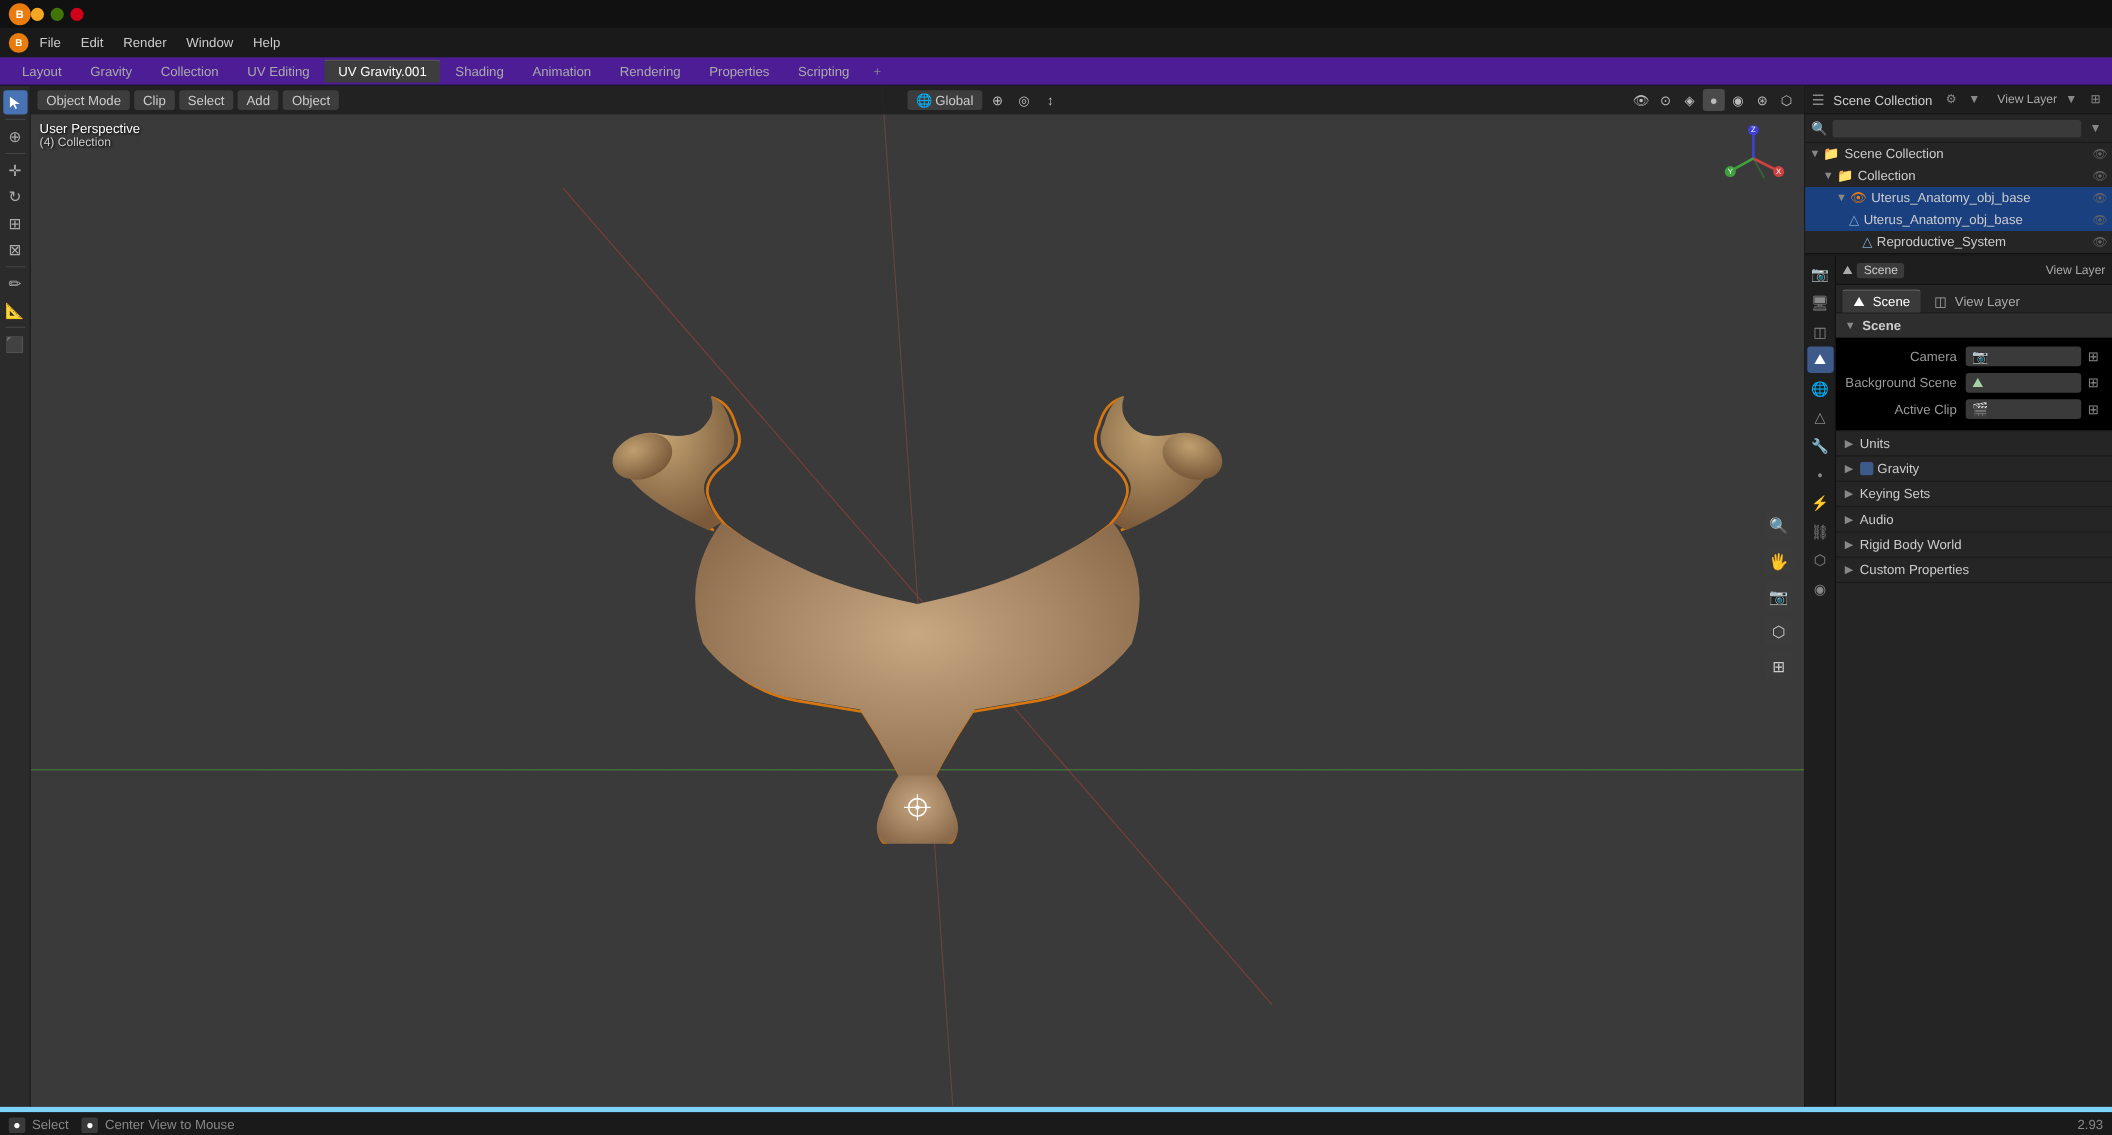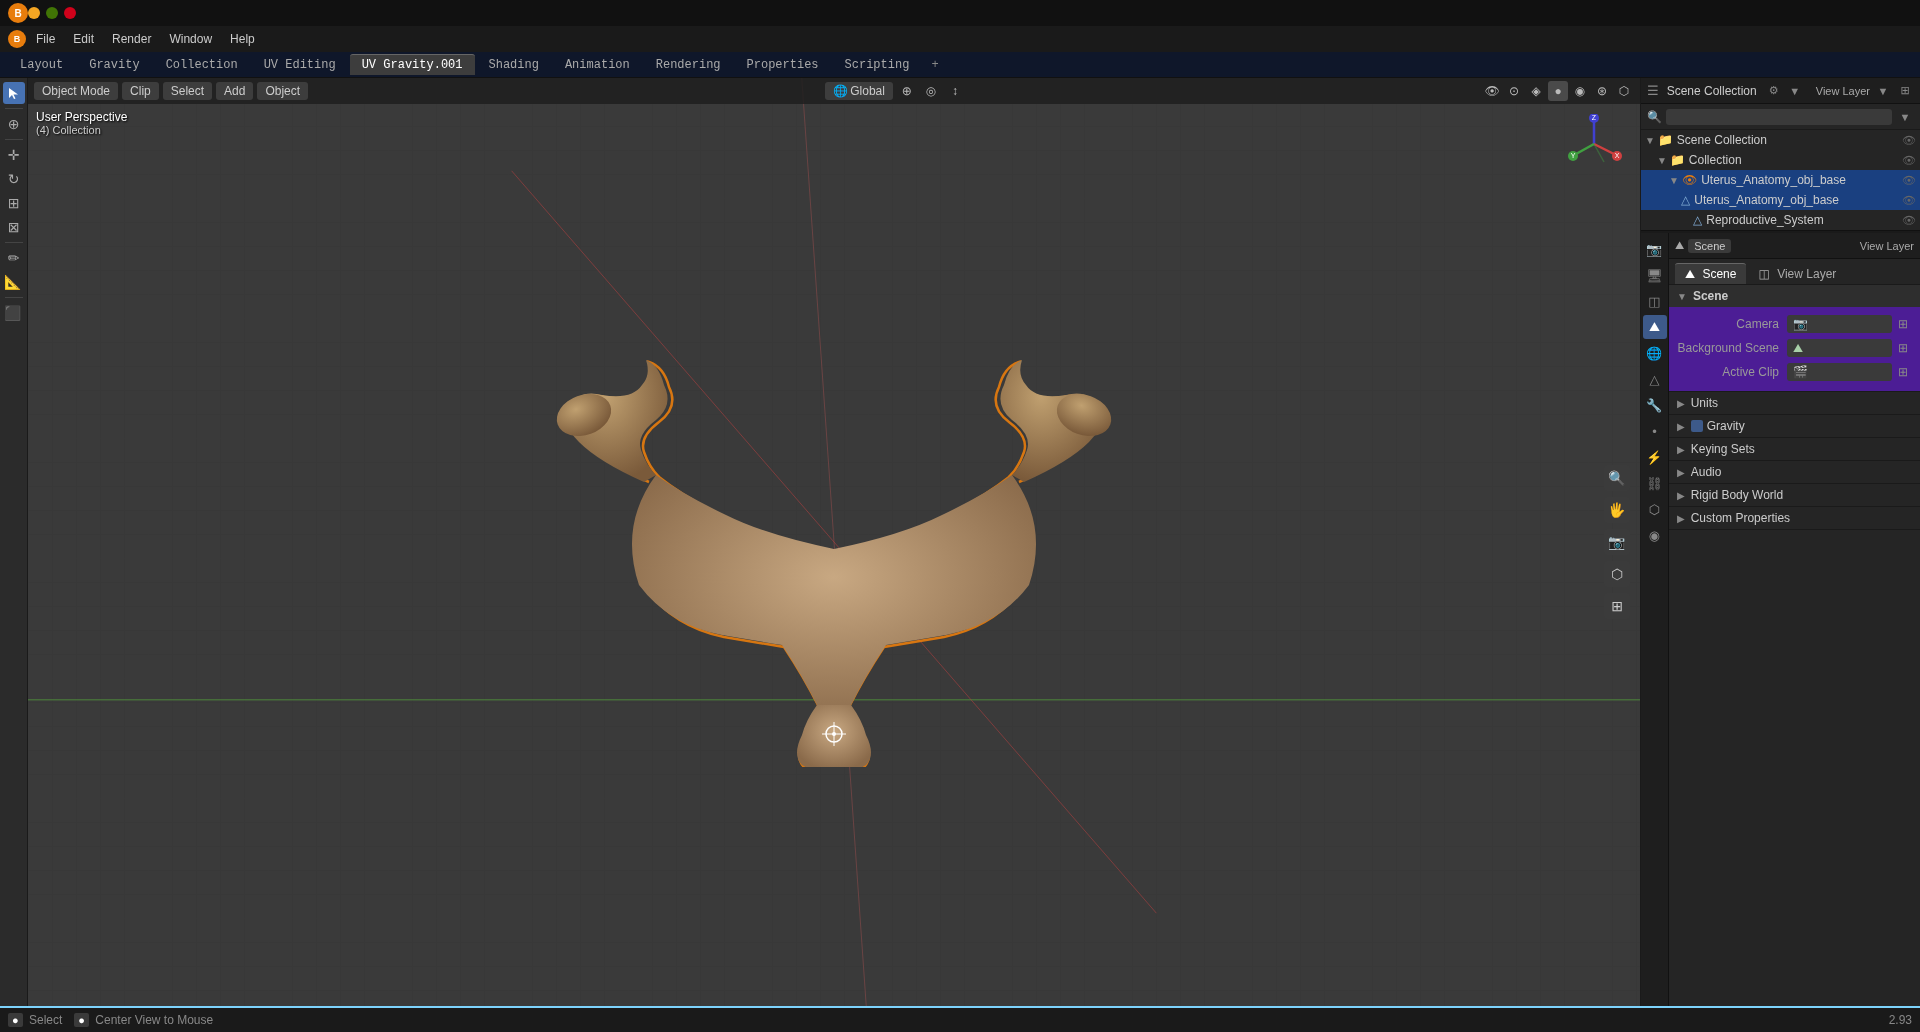--- a/index.html
+++ b/index.html
@@ -30,27 +30,26 @@
       cursor: pointer;
       border-radius: 3px;
       font-size: 12px;
       color: #cccccc;
     }
 
     
     #workspace-tabs {
       width: 100%;
       height: 26px;
-      background: #0f172a;
+      background: #4c1d95;
       display: flex;
       align-items: center;
       padding: 0 8px;
       gap: 2px;
       border-bottom: 1px solid #111;
-      font-family: Liberation Mono, monospace;
     }
     .workspace-tab {
       padding: 3px 12px;
       cursor: pointer;
       border-radius: 3px 3px 0 0;
       font-size: 12px;
       color: #aaa;
       background: transparent;
     }
     .workspace-tab.active {
@@ -282,21 +281,21 @@
       padding: 0 8px;
       cursor: pointer;
       background: #2e2e2e;
       color: #ccc;
       font-size: 12px;
       font-weight: bold;
     }
     .prop-section-header .arrow { margin-right: 6px; font-size: 10px; color: #888; }
     .prop-section-content {
       padding: 6px 8px;
-      background: #4c1d95;
+      background: #000000;
     }
     .prop-row {
       display: flex;
       align-items: center;
       height: 22px;
       margin-bottom: 2px;
       font-size: 12px;
     }
     .prop-label {
       width: 110px;
@@ -332,21 +331,21 @@
 
     
     #statusbar {
       width: 100%;
       height: 26px;
       background: #1a1a1a;
       display: flex;
       align-items: center;
       padding: 0 8px;
       gap: 12px;
-      border-top: 2px solid #7dd3fc;
+      border-top: 5px solid #7dd3fc;
       position: absolute;
       bottom: 0;
       left: 0;
     }
     .status-item {
       font-size: 12px;
       color: #888;
     }
     .status-item span.key {
       color: #fff;

